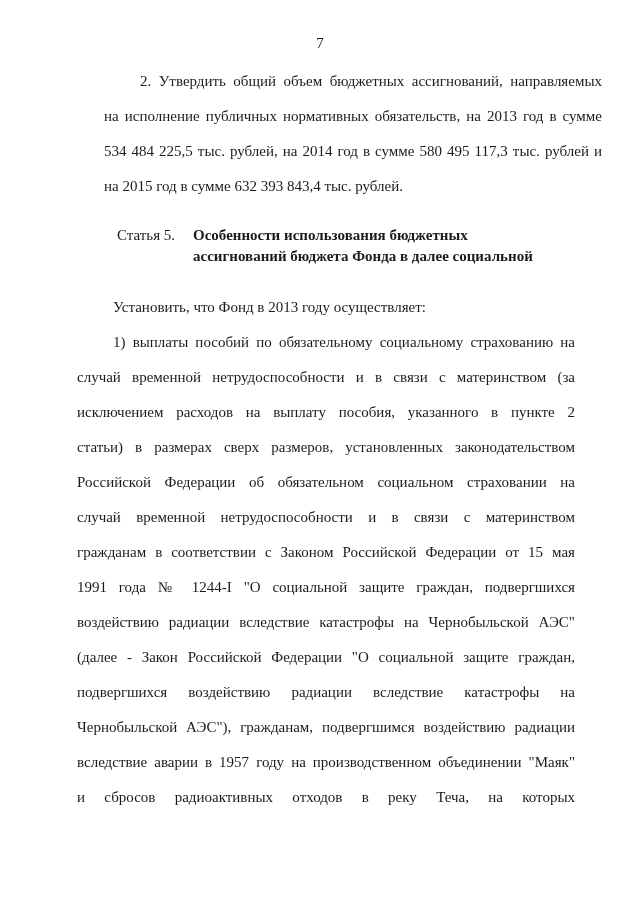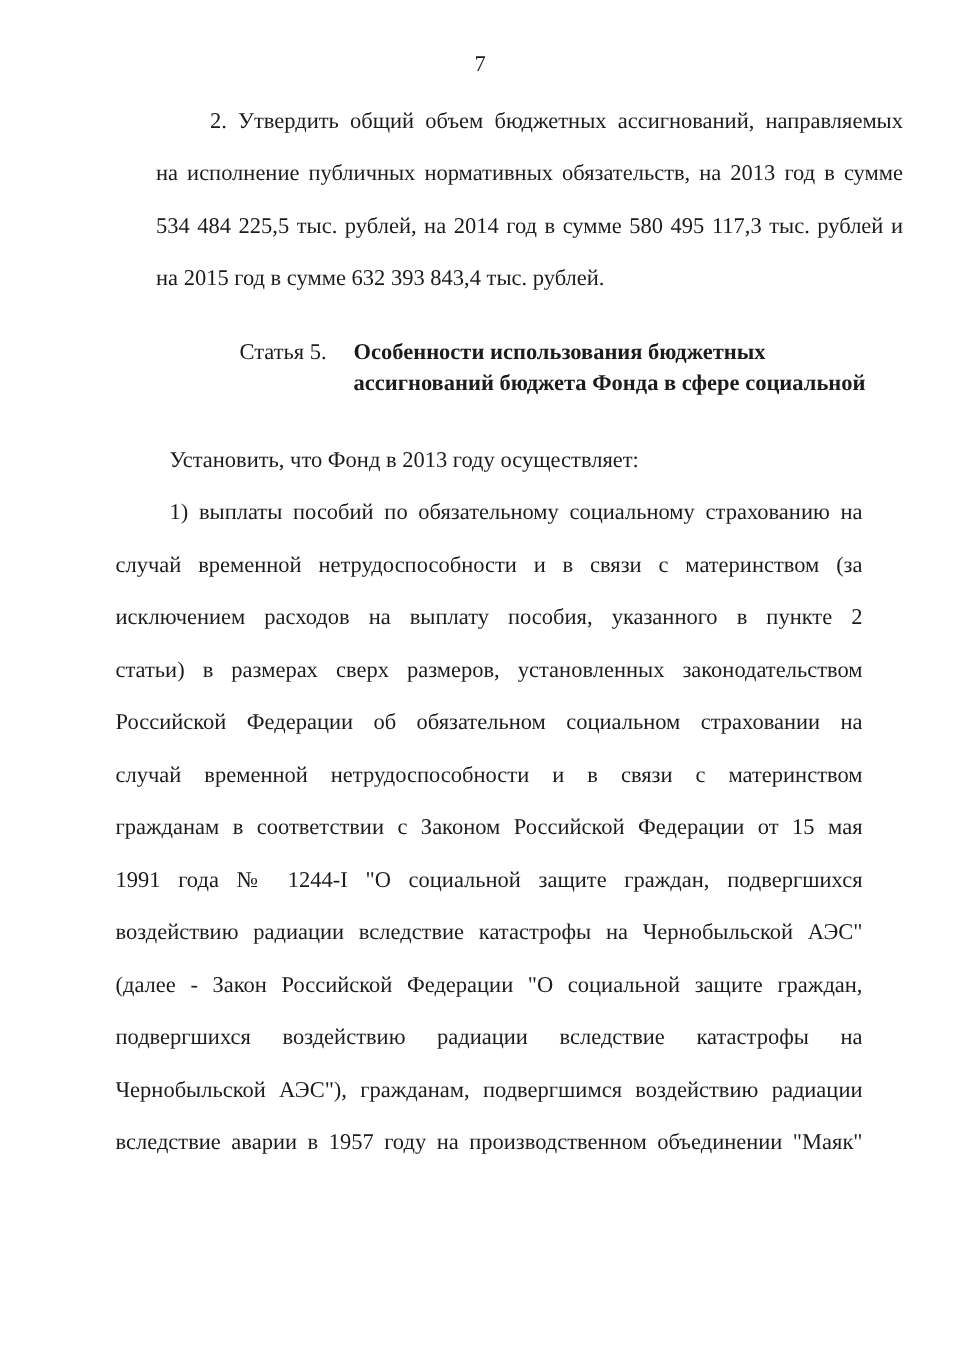--- a/index.html
+++ b/index.html
@@ -43,21 +43,20 @@
   #para-item1 { top: 325px; }
 
   .article-heading {
     position: absolute;
     left: 117px;
     top: 225px;
     width: 460px;
     display: flex;
     font-size: 15px;
     line-height: 21px;
-    justify-content: flex-end;
   }
   .art-label { flex: none; width: 76px; }
   .art-title { font-weight: bold; }
   .h-line { white-space: nowrap; }
 </style>
 </head>
 <body>
 
 <div class="page">
 
@@ -67,21 +66,21 @@
     <div class="line just indent">2. Утвердить общий объем бюджетных ассигнований, направляемых</div>
     <div class="line just">на исполнение публичных нормативных обязательств, на 2013 год в сумме</div>
     <div class="line just">534 484 225,5 тыс. рублей, на 2014 год в сумме 580 495 117,3 тыс. рублей и</div>
     <div class="line left">на 2015 год в сумме 632 393 843,4 тыс. рублей.</div>
   </div>
 
   <div class="article-heading">
     <div class="art-label">Статья 5.</div>
     <div class="art-title">
       <div class="h-line">Особенности использования бюджетных</div>
-      <div class="h-line">ассигнований бюджета Фонда в сфере социальной</div>
+      <div class="h-line">ассигнований бюджета Фонда в далее социальной</div>
     </div>
   </div>
 
   <div class="para" id="para-intro">
     <div class="line left indent">Установить, что Фонд в 2013 году осуществляет:</div>
   </div>
 
   <div class="para" id="para-item1">
     <div class="line just indent">1) выплаты пособий по обязательному социальному страхованию на</div>
     <div class="line just">случай временной нетрудоспособности и в связи с материнством (за</div>
@@ -89,15 +88,16 @@
     <div class="line just">статьи) в размерах сверх размеров, установленных законодательством</div>
     <div class="line just">Российской Федерации об обязательном социальном страховании на</div>
     <div class="line just">случай временной нетрудоспособности и в связи с материнством</div>
     <div class="line just">гражданам в соответствии с Законом Российской Федерации от 15 мая</div>
     <div class="line just">1991 года № 1244-I "О социальной защите граждан, подвергшихся</div>
     <div class="line just">воздействию радиации вследствие катастрофы на Чернобыльской АЭС"</div>
     <div class="line just">(далее - Закон Российской Федерации "О социальной защите граждан,</div>
     <div class="line just">подвергшихся воздействию радиации вследствие катастрофы на</div>
     <div class="line just">Чернобыльской АЭС"), гражданам, подвергшимся воздействию радиации</div>
     <div class="line just">вследствие аварии в 1957 году на производственном объединении "Маяк"</div>
+    <div class="line just">и сбросов радиоактивных отходов в реку Теча, на которых</div>
   </div>
 
 </div>
 
 </body></html>

